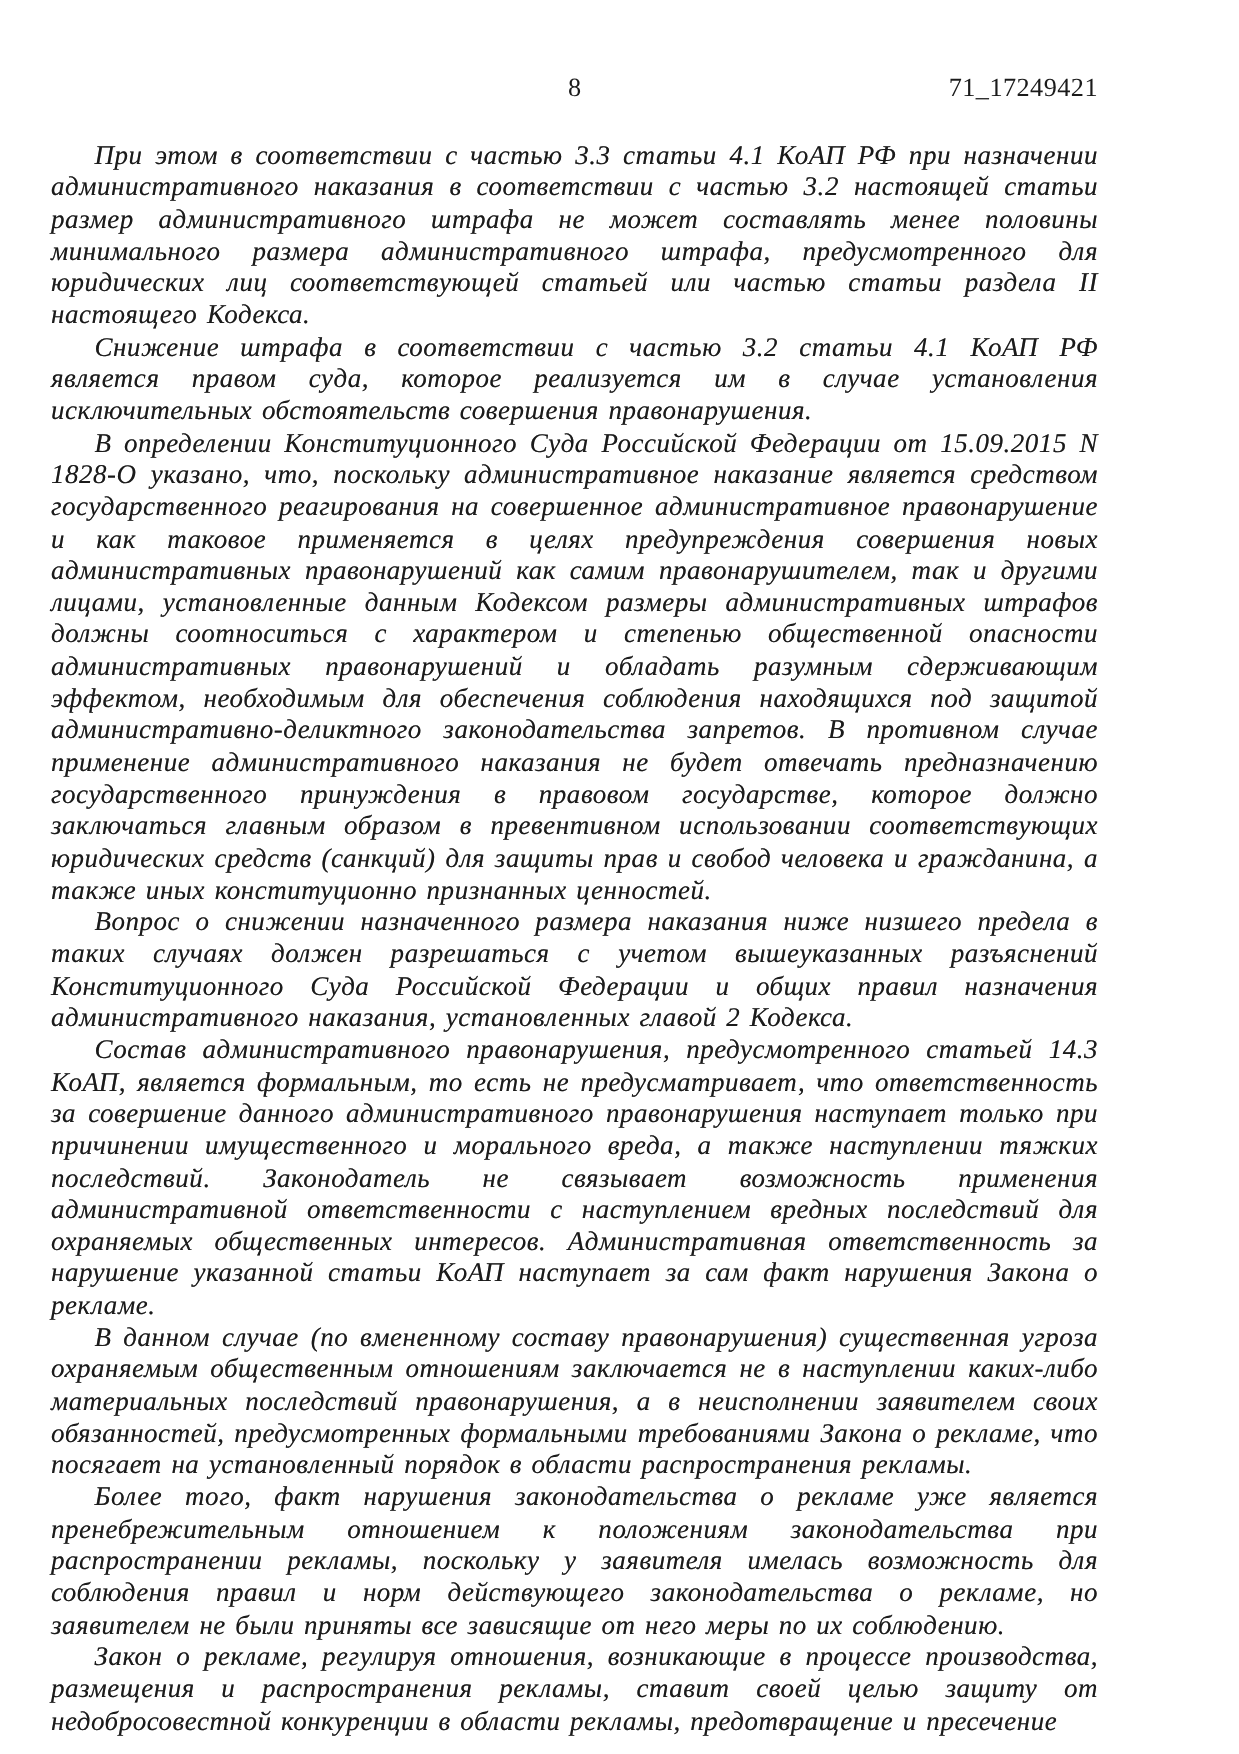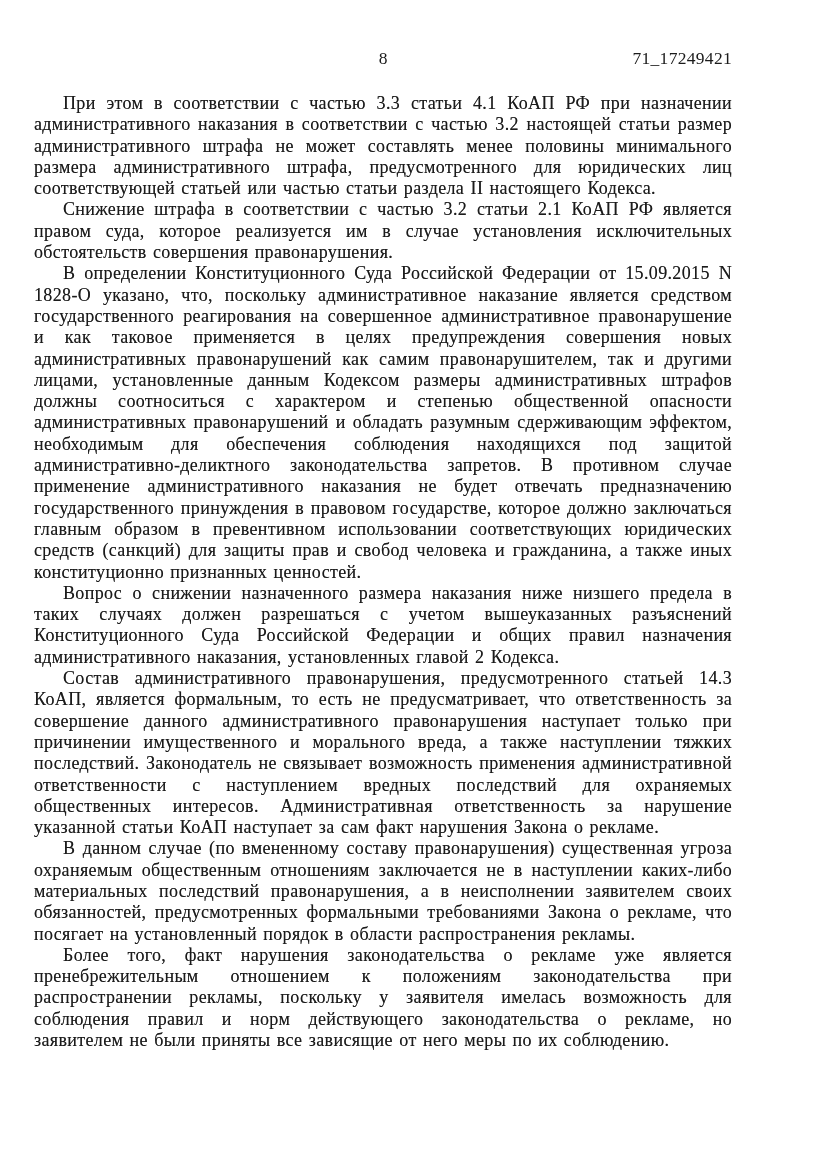--- a/index.html
+++ b/index.html
@@ -43,40 +43,42 @@
     position: absolute;
     top: 93px;
     left: 34px;
     width: 698px;
     font-size: 18px;
     line-height: 21.3px;
     text-align: justify;
     letter-spacing: 0.35px;
     word-spacing: 1.5px;
     text-shadow: 0 0 0.4px rgba(20, 20, 20, 0.55);
+    font-style: italic;
   }
   .doc-body p {
     margin: 0;
     padding: 0;
     text-indent: 29px;
   }
 </style>
 </head>
 <body>
 
 <div class="page">
 
   <div class="page-header">
     <span class="page-number">8</span>
     <span class="doc-id">71_17249421</span>
   </div>
 
   <div class="doc-body">
     <p>При этом в соответствии с частью 3.3 статьи 4.1 КоАП РФ при назначении административного наказания в соответствии с частью 3.2 настоящей статьи размер административного штрафа не может составлять менее половины минимального размера административного штрафа, предусмотренного для юридических лиц соответствующей статьей или частью статьи раздела II настоящего Кодекса.</p>
-    <p>Снижение штрафа в соответствии с частью 3.2 статьи 2.1 КоАП РФ является правом суда, которое реализуется им в случае установления исключительных обстоятельств совершения правонарушения.</p>
+    <p>Снижение штрафа в соответствии с частью 3.2 статьи 4.1 КоАП РФ является правом суда, которое реализуется им в случае установления исключительных обстоятельств совершения правонарушения.</p>
     <p>В определении Конституционного Суда Российской Федерации от 15.09.2015 N 1828-О указано, что, поскольку административное наказание является средством государственного реагирования на совершенное административное правонарушение и как таковое применяется в целях предупреждения совершения новых административных правонарушений как самим правонарушителем, так и другими лицами, установленные данным Кодексом размеры административных штрафов должны соотноситься с характером и степенью общественной опасности административных правонарушений и обладать разумным сдерживающим эффектом, необходимым для обеспечения соблюдения находящихся под защитой административно-деликтного законодательства запретов. В противном случае применение административного наказания не будет отвечать предназначению государственного принуждения в правовом государстве, которое должно заключаться главным образом в превентивном использовании соответствующих юридических средств (санкций) для защиты прав и свобод человека и гражданина, а также иных конституционно признанных ценностей.</p>
     <p>Вопрос о снижении назначенного размера наказания ниже низшего предела в таких случаях должен разрешаться с учетом вышеуказанных разъяснений Конституционного Суда Российской Федерации и общих правил назначения административного наказания, установленных главой 2 Кодекса.</p>
     <p>Состав административного правонарушения, предусмотренного статьей 14.3 КоАП, является формальным, то есть не предусматривает, что ответственность за совершение данного административного правонарушения наступает только при причинении имущественного и морального вреда, а также наступлении тяжких последствий. Законодатель не связывает возможность применения административной ответственности с наступлением вредных последствий для охраняемых общественных интересов. Административная ответственность за нарушение указанной статьи КоАП наступает за сам факт нарушения Закона о рекламе.</p>
     <p>В данном случае (по вмененному составу правонарушения) существенная угроза охраняемым общественным отношениям заключается не в наступлении каких-либо материальных последствий правонарушения, а в неисполнении заявителем своих обязанностей, предусмотренных формальными требованиями Закона о рекламе, что посягает на установленный порядок в области распространения рекламы.</p>
     <p>Более того, факт нарушения законодательства о рекламе уже является пренебрежительным отношением к положениям законодательства при распространении рекламы, поскольку у заявителя имелась возможность для соблюдения правил и норм действующего законодательства о рекламе, но заявителем не были приняты все зависящие от него меры по их соблюдению.</p>
+    <p>Закон о рекламе, регулируя отношения, возникающие в процессе производства, размещения и распространения рекламы, ставит своей целью защиту от недобросовестной конкуренции в области рекламы, предотвращение и пресечение</p>
   </div>
 
 </div>
 
 </body></html>

